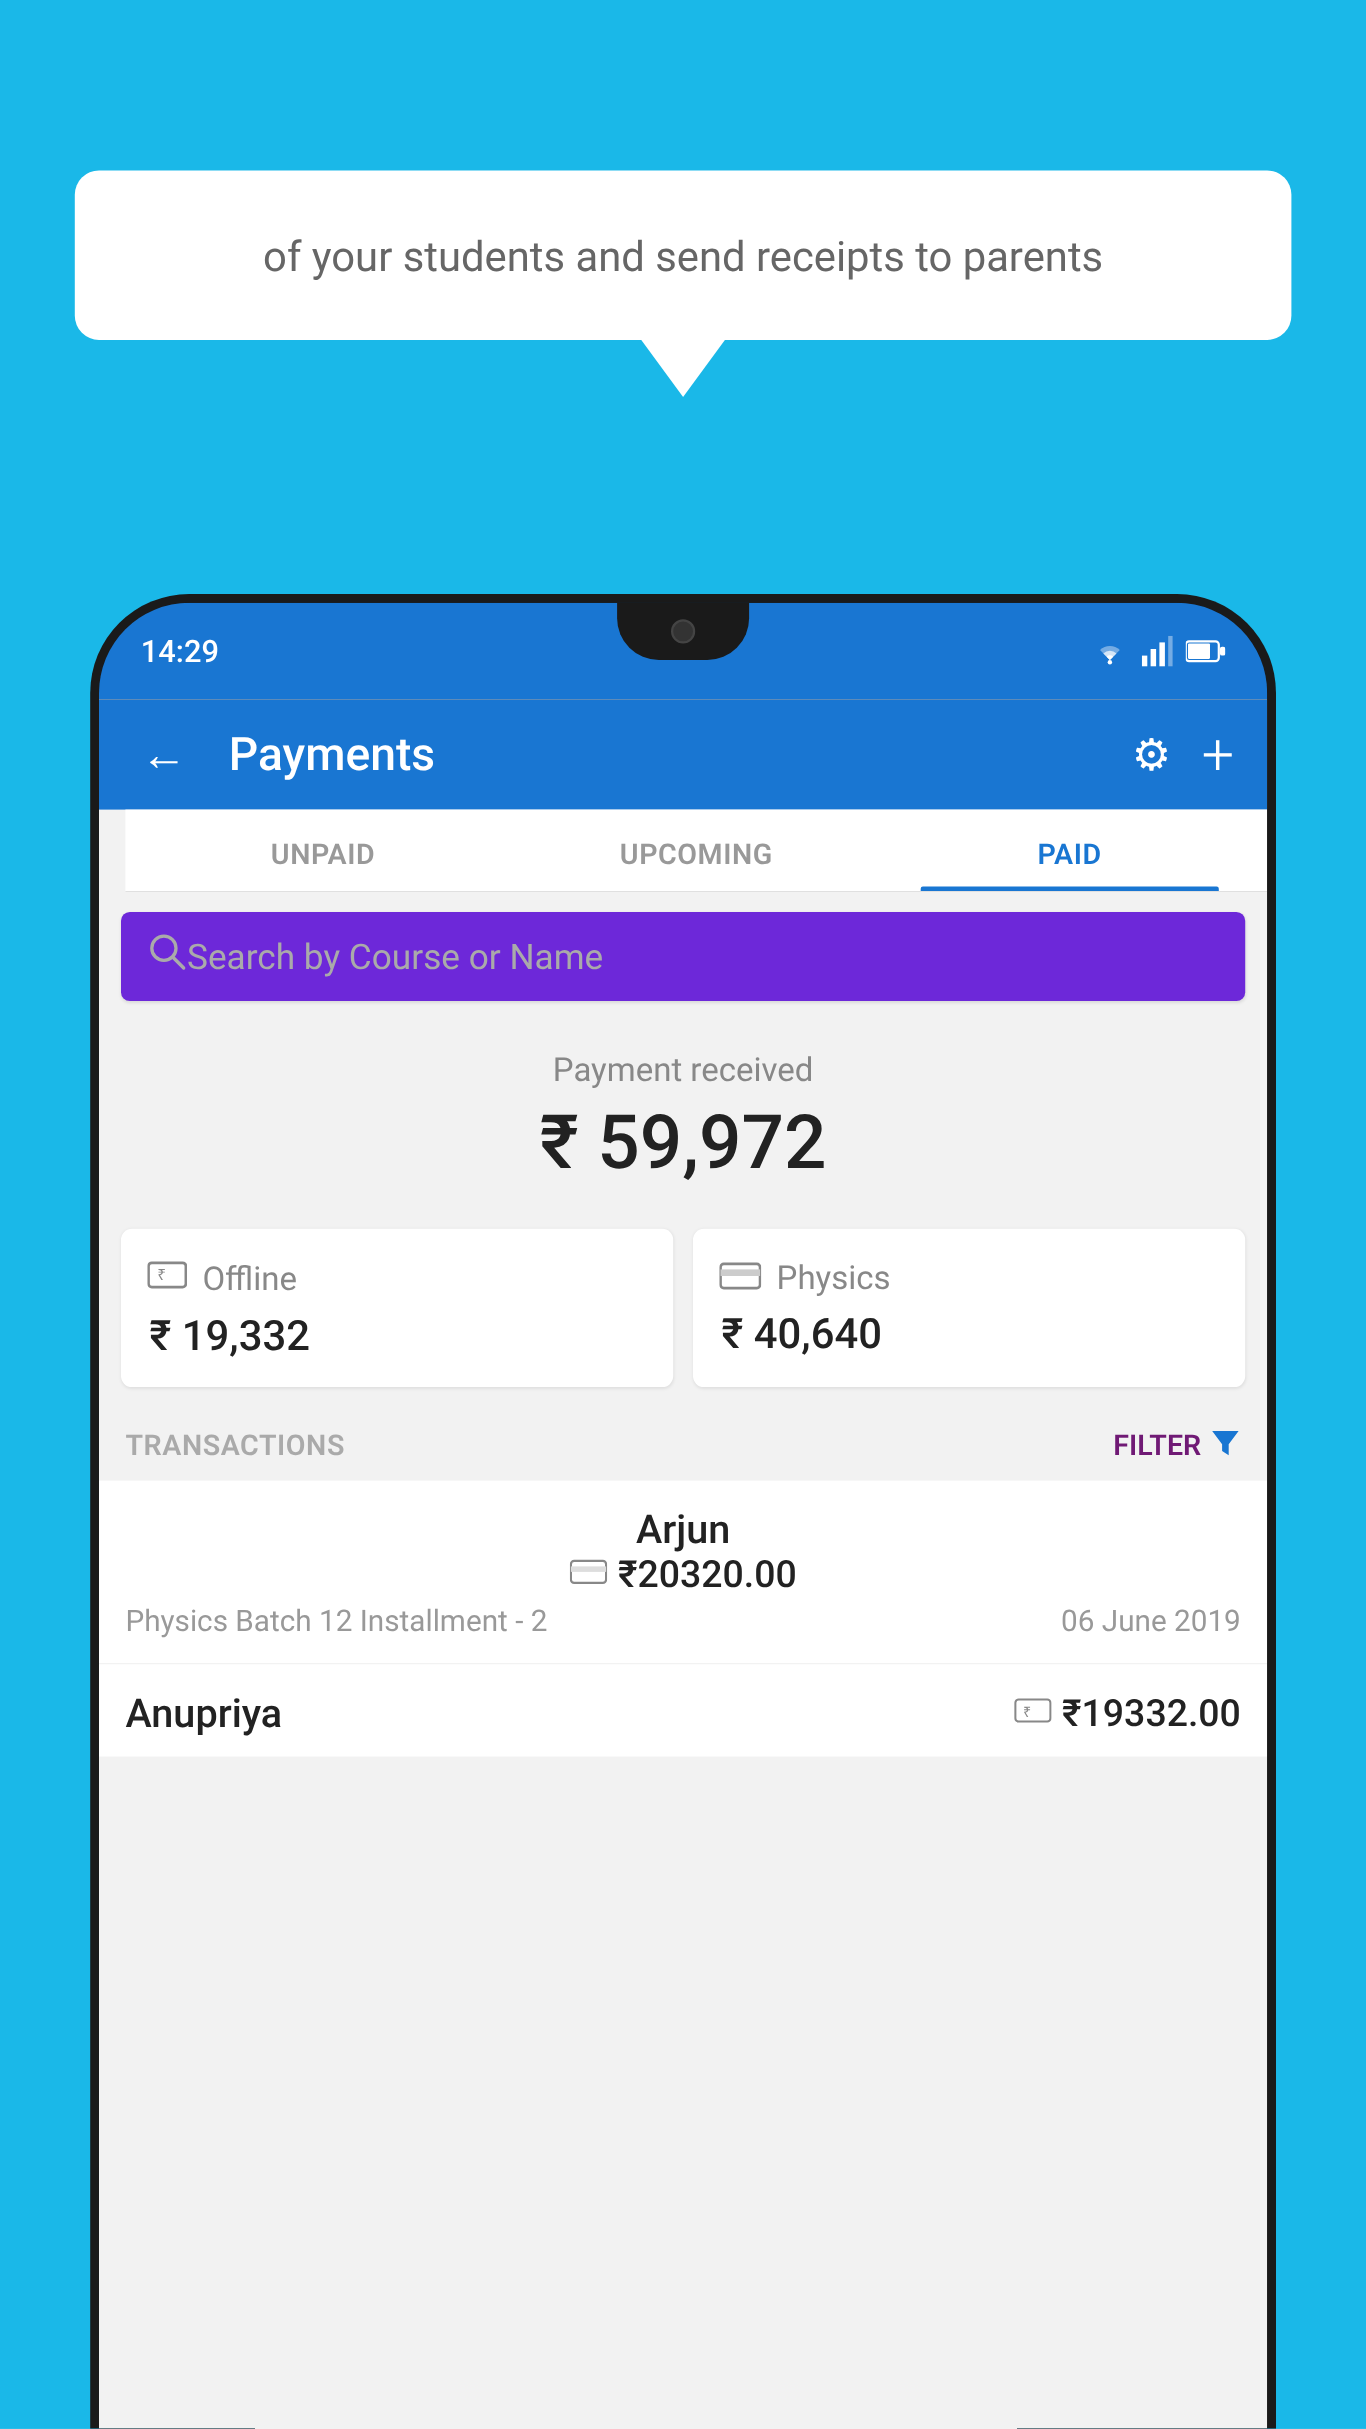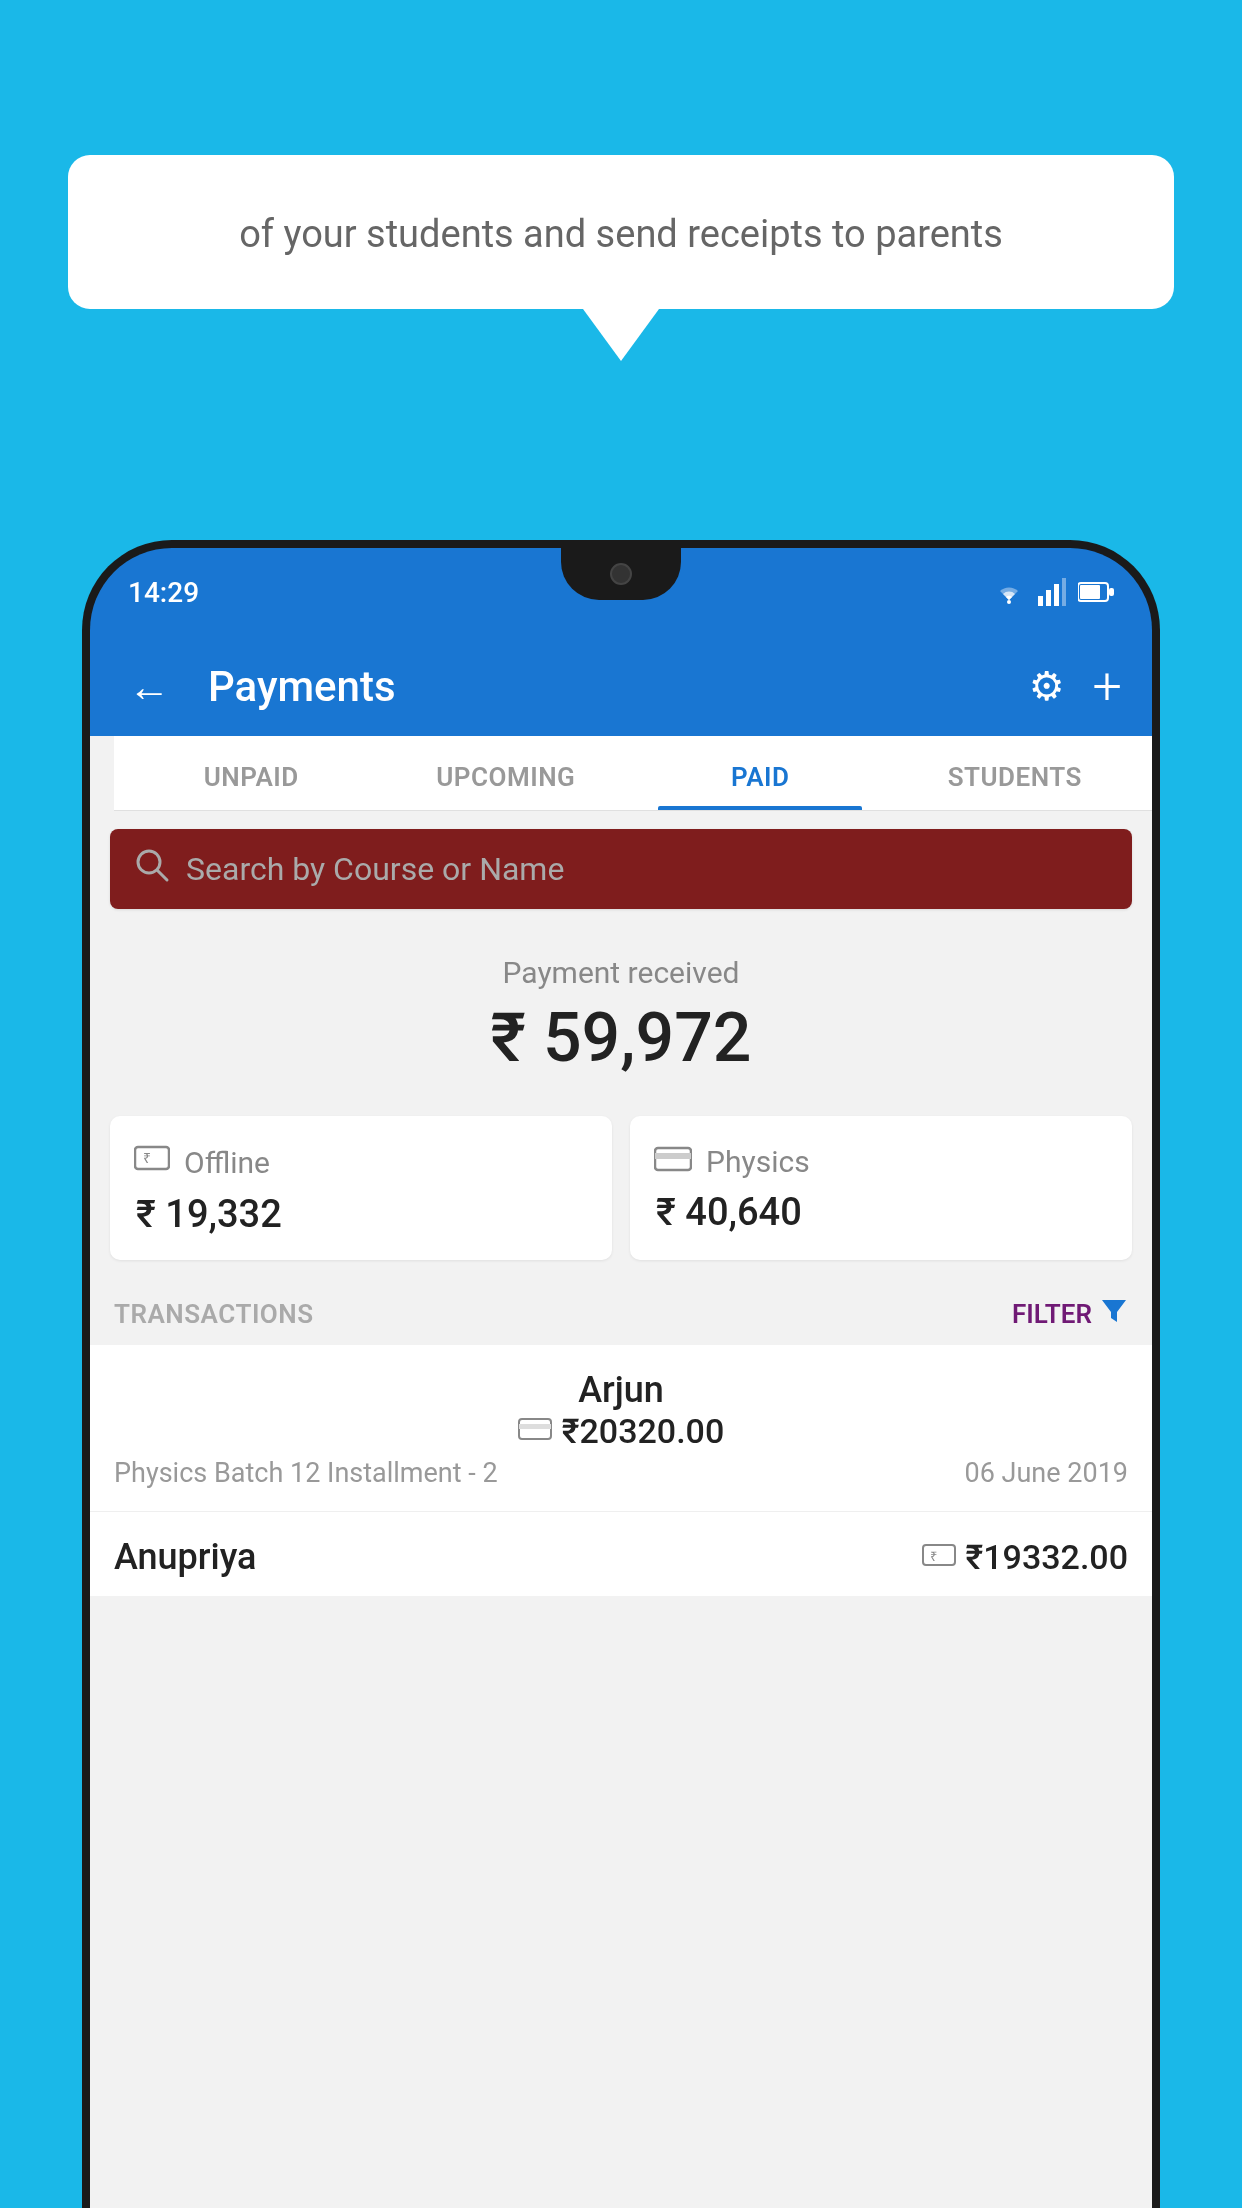--- a/index.html
+++ b/index.html
@@ -185,27 +185,26 @@
 
     
     .content-area {
       background: #f2f2f2;
       flex: 1;
       overflow: hidden;
     }
 
     
     .search-bar {
-      background: #7f1d1d;
+      background: #6d28d9;
       margin: 18px 20px 16px;
       border-radius: 8px;
       display: flex;
       align-items: center;
       padding: 18px 24px;
-      gap: 16px;
       box-shadow: 0 1px 3px rgba(0,0,0,0.1);
     }
     .search-icon-wrap {
       color: #999;
       font-size: 34px;
     }
     .search-placeholder {
       color: #aaa;
       font-size: 32px;
     }
@@ -410,21 +409,20 @@
         <div class="header-actions">
           <span class="header-icon">⚙</span>
           <span class="header-icon" style="font-size:52px;font-weight:300;">+</span>
         </div>
       </div>
 
       <div class="tabs-bar">
         <div class="tab-item">UNPAID</div>
         <div class="tab-item">UPCOMING</div>
         <div class="tab-item active">PAID</div>
-        <div class="tab-item">STUDENTS</div>
       </div>
 
       <div class="content-area">
 
         <div class="search-bar">
           <div class="search-icon-wrap">
             <svg width="36" height="36" viewBox="0 0 36 36" fill="none">
               <circle cx="15" cy="15" r="11" stroke="#aaa" stroke-width="3" fill="none"></circle>
               <line x1="23" y1="23" x2="33" y2="33" stroke="#aaa" stroke-width="3" stroke-linecap="round"></line>
             </svg>

